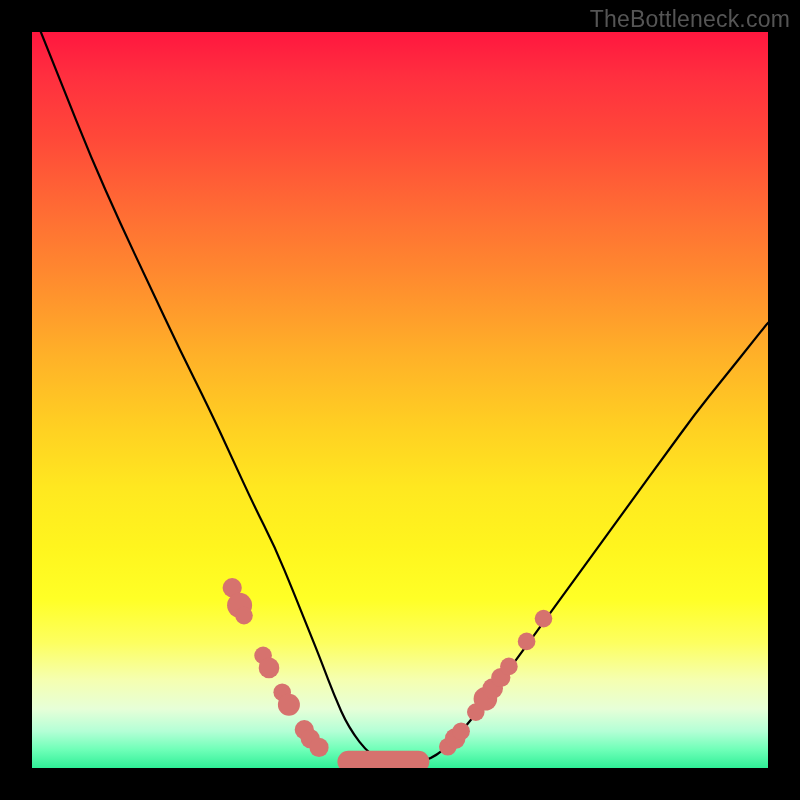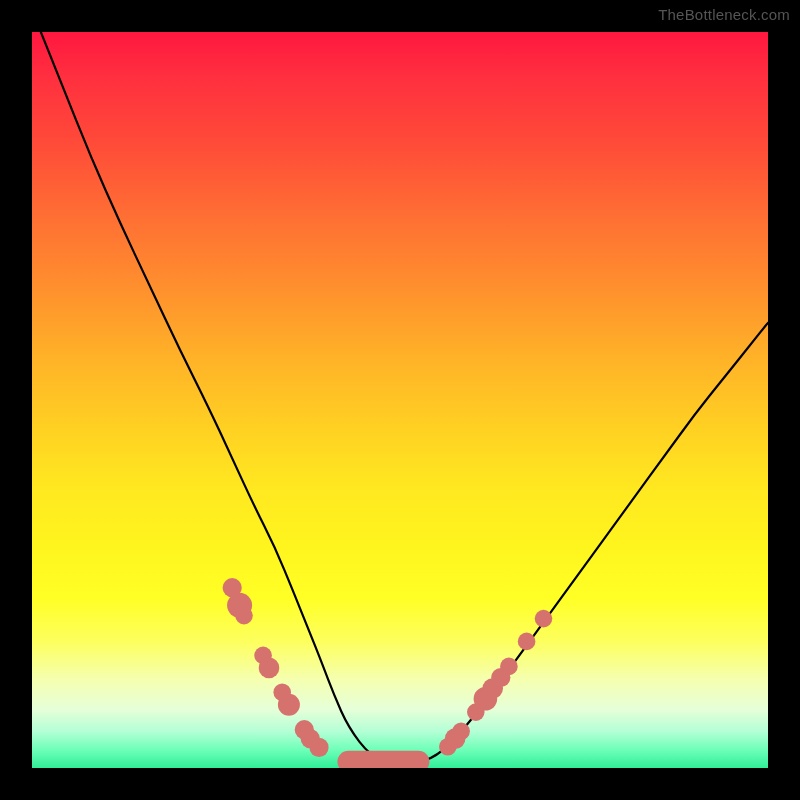--- a/index.html
+++ b/index.html
@@ -67,21 +67,21 @@
   }
   .pill {
     fill: #d6726e;
     stroke: none;
   }
   .watermark {
     position: absolute;
     top: 6px;
     right: 10px;
     color: #555;
-    font-size: 15px;
+    font-size: 23px;
     font-weight: 500;
     letter-spacing: 0.2px;
     user-select: none;
   }
 </style>
 </head>
 <body>
 
 <div class="frame">
   <div class="plot-area">

